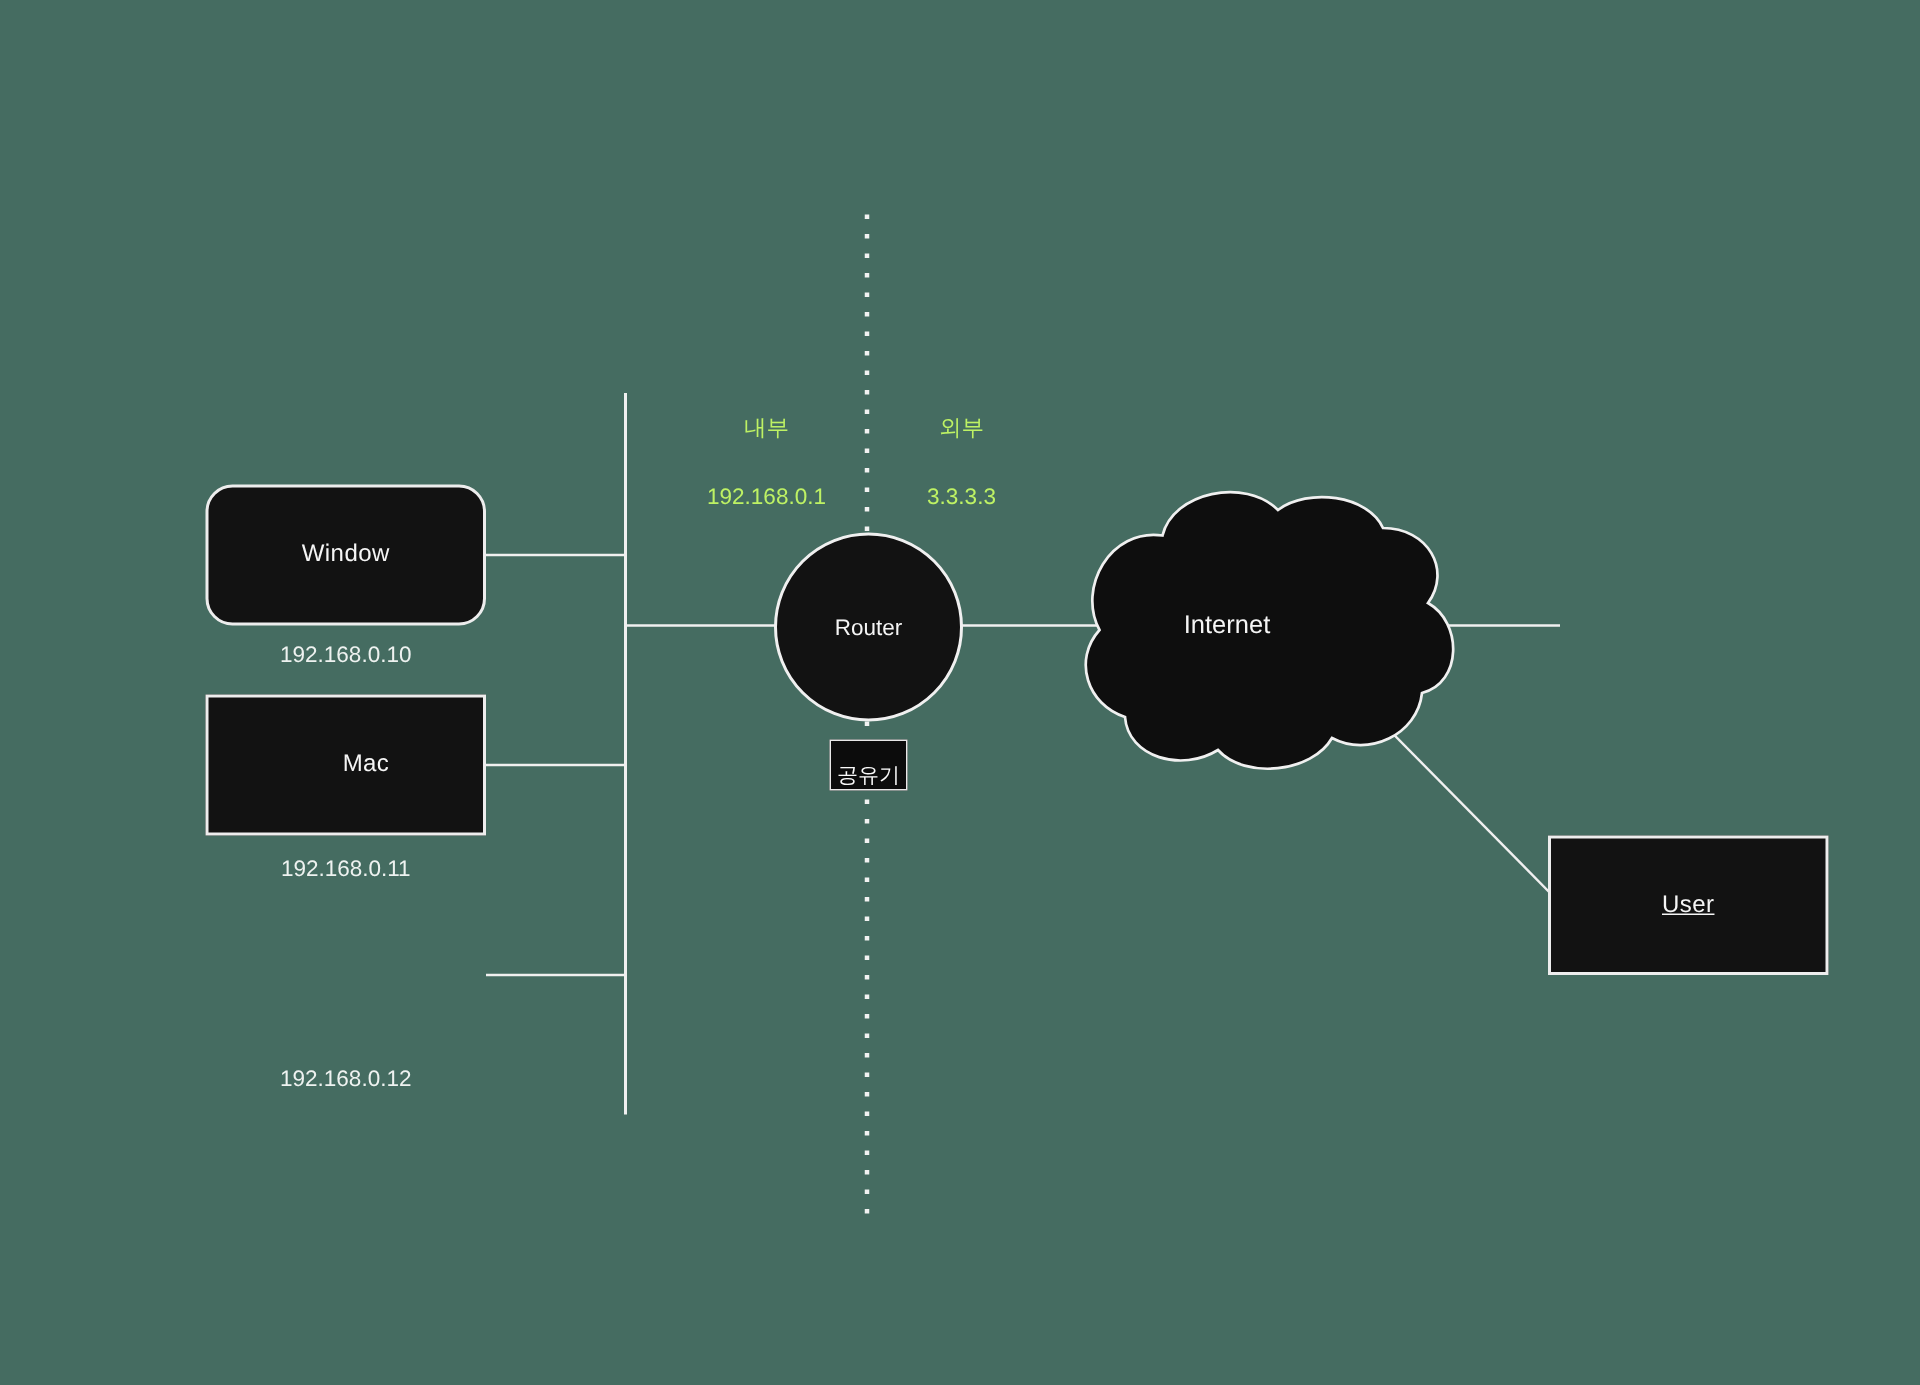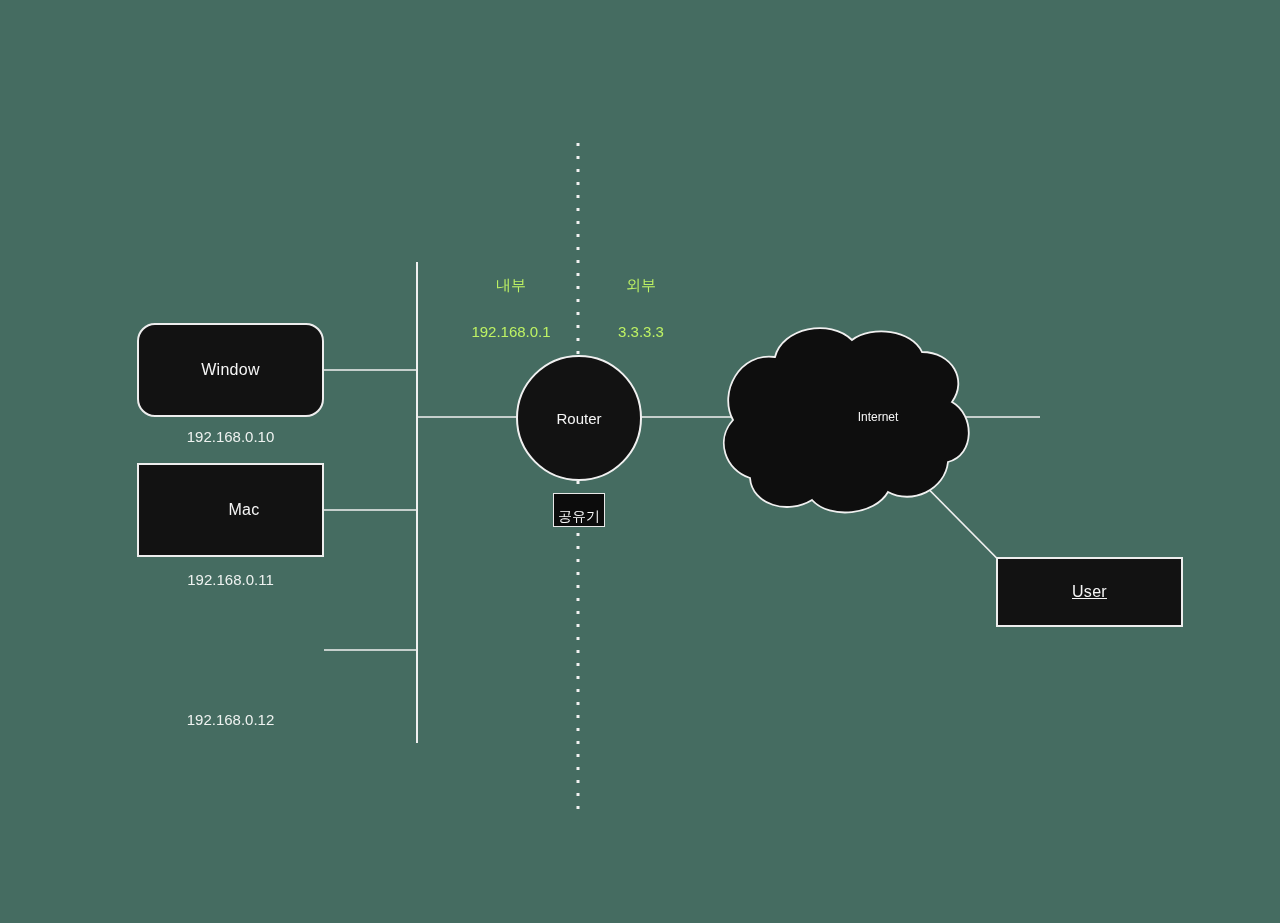--- a/index.html
+++ b/index.html
@@ -55,26 +55,26 @@
     left: 553px; top: 493px;
     background: #0c0c0c;
     border: 1px solid #e8e8e8;
     padding: 14px 4px 2px 4px;
     font-size: 14px;
     line-height: 16px;
     color: #fafafa;
   }
   .internet-label {
     position: absolute;
-    left: 778px; top: 403px;
+    left: 718px; top: 403px;
     width: 200px; height: 28px;
     display: flex;
     align-items: center;
     justify-content: center;
-    font-size: 12px;
+    font-size: 17px;
   }
 </style>
 </head>
 <body>
 
 <div class="canvas">
 
   <svg class="layer-svg" viewBox="0 0 1280 923" xmlns="http://www.w3.org/2000/svg">
 
     <line x1="578" y1="143" x2="578" y2="818" stroke="#f2f2f2" stroke-width="3" stroke-dasharray="3 10"></line>
@@ -122,17 +122,17 @@
   <div class="zone-label" style="left:461px; top:276px; width:100px;">내부</div>
   <div class="zone-label" style="left:441px; top:323px; width:140px;">192.168.0.1</div>
   <div class="zone-label" style="left:591px; top:276px; width:100px;">외부</div>
   <div class="zone-label" style="left:571px; top:323px; width:140px;">3.3.3.3</div>
 
   <div class="router-label">Router</div>
   <div class="router-badge">공유기</div>
 
   <div class="internet-label">Internet</div>
 
-  <div class="node-box" style="left:996px; top:557px; width:187px; height:70px;text-decoration:underline;">
+  <div class="node-box" style="left:1032px; top:557px; width:187px; height:93px;text-decoration:underline;">
     <span>User</span>
   </div>
 
 </div>
 
 </body></html>

